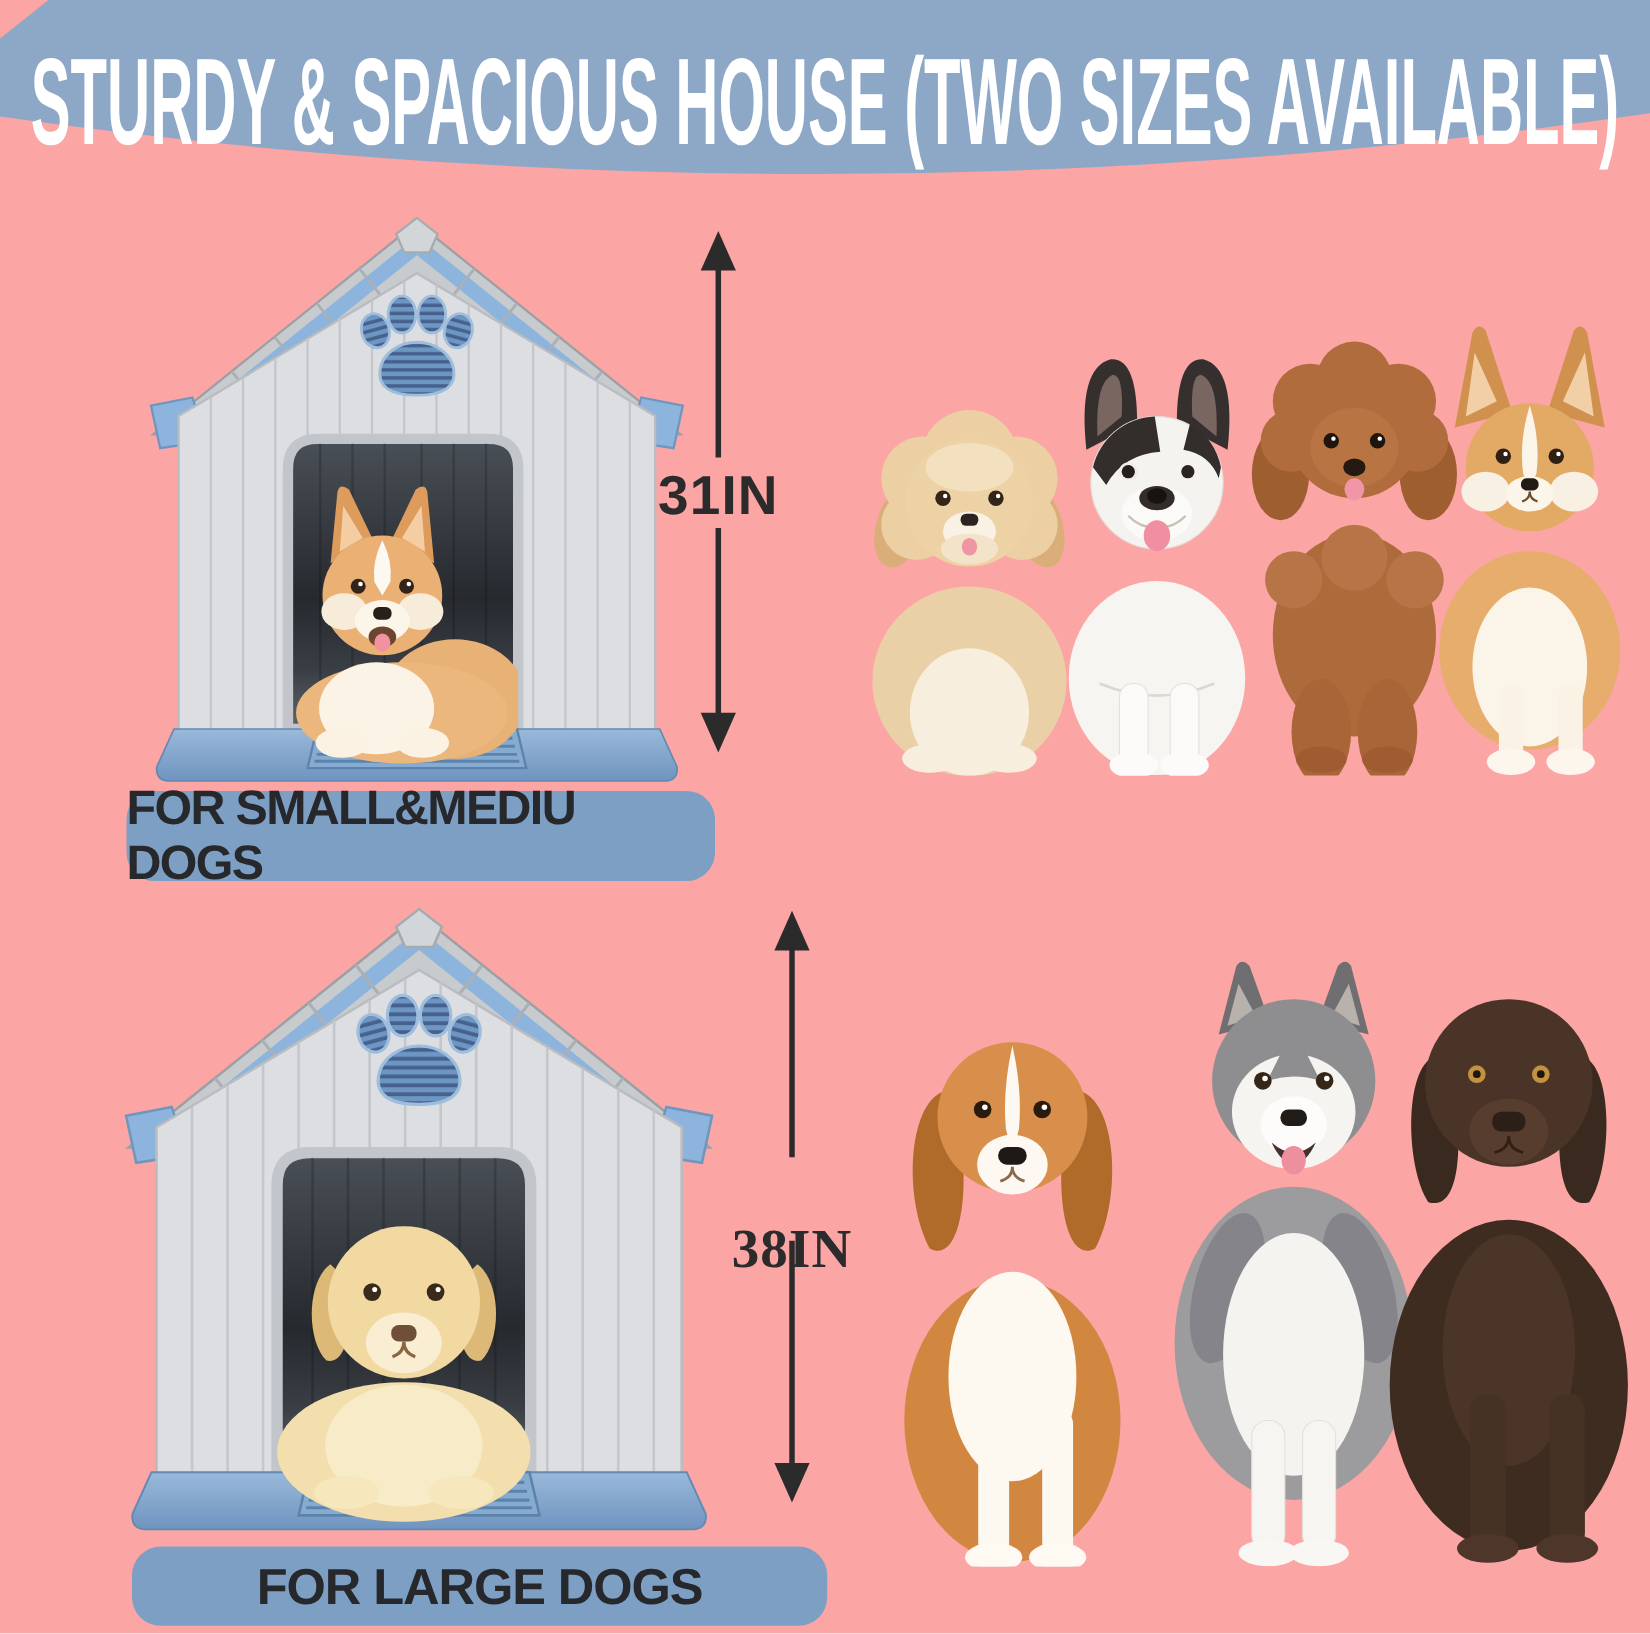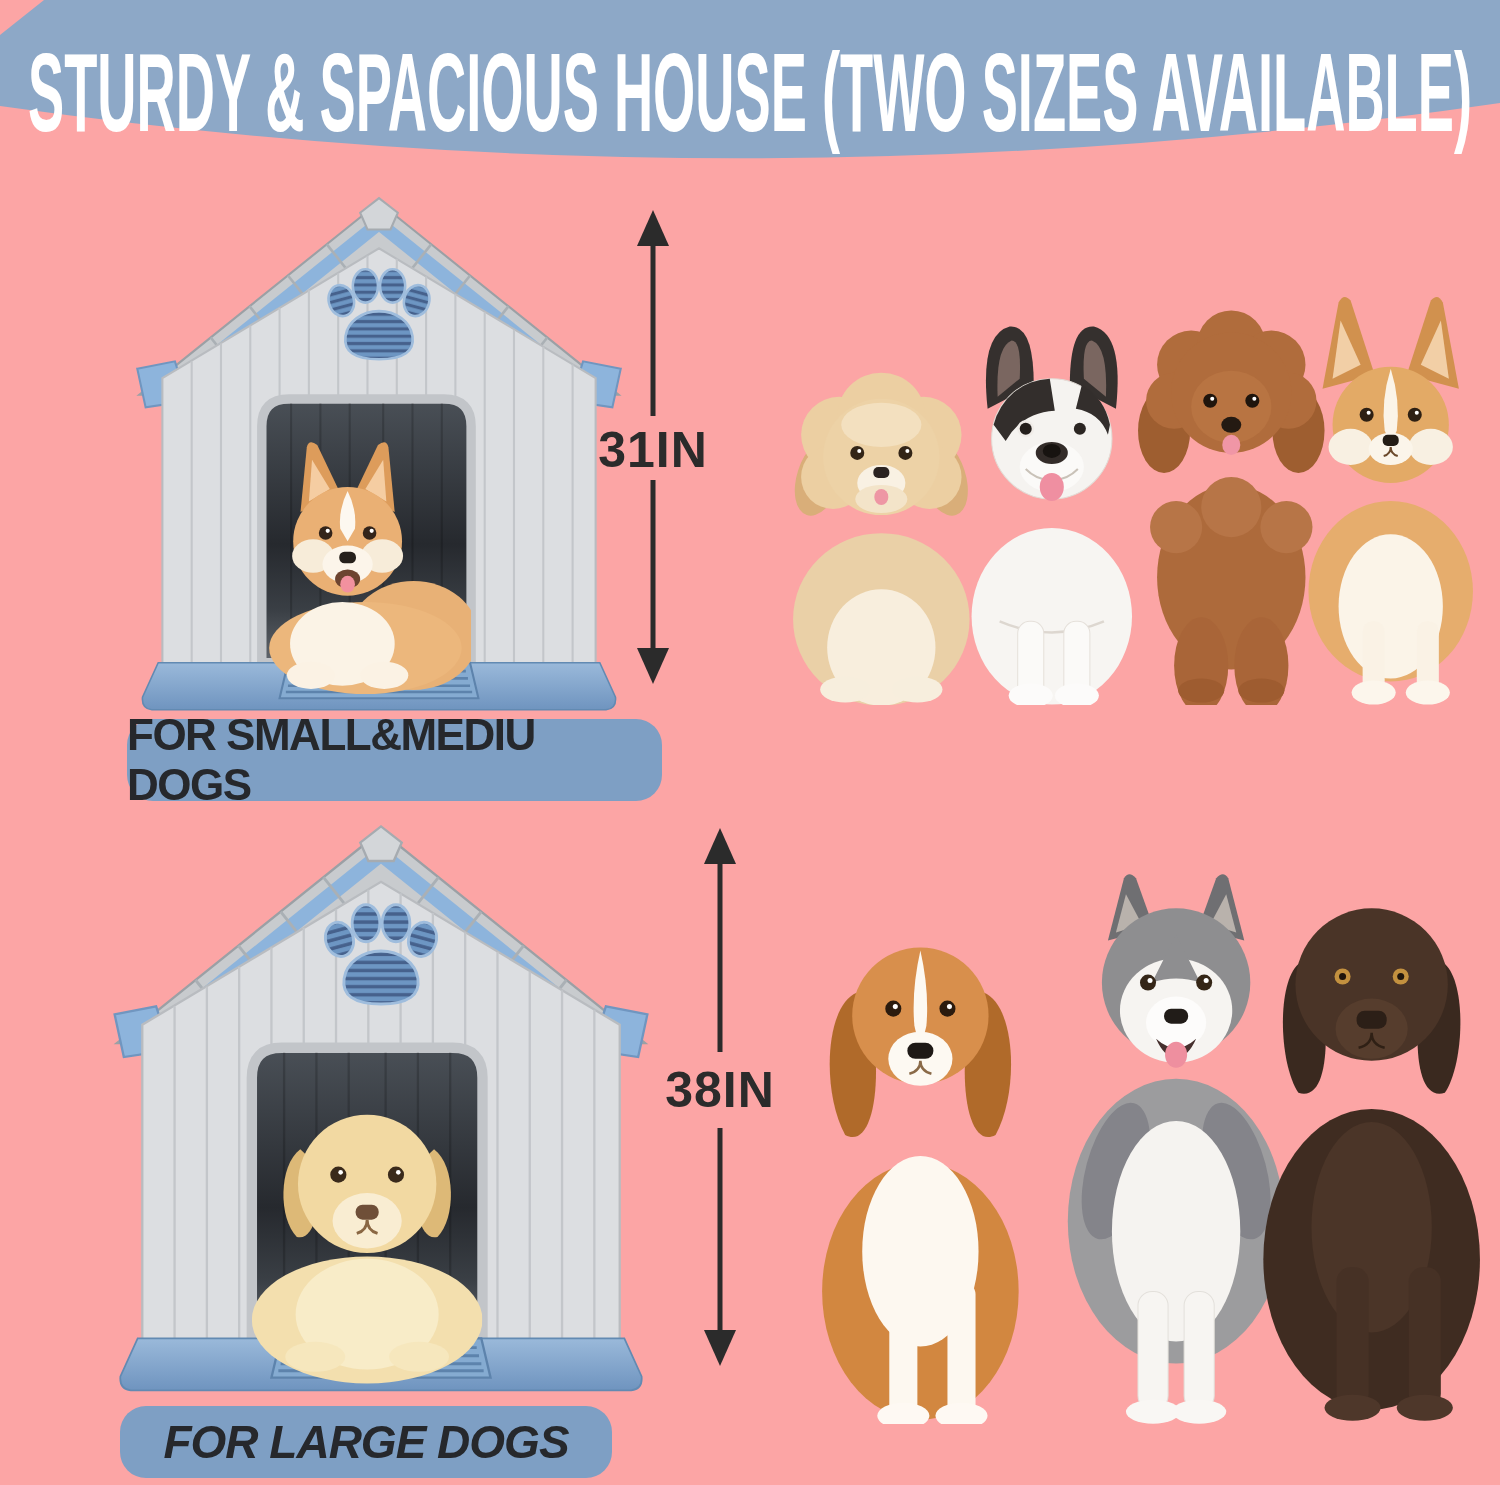--- a/index.html
+++ b/index.html
@@ -2,26 +2,26 @@
 <html><head>
 <meta charset="utf-8">
 <style>
   html,body{margin:0;padding:0;background:#ffffff;}
   #canvas{position:relative;width:1500px;height:1485px;background:#fca5a5;overflow:hidden;
           font-family:"Liberation Sans",sans-serif;}
   .abs{position:absolute;}
   .caption{position:absolute;background:#7e9fc4;border-radius:26px;display:flex;
            align-items:center;justify-content:center;color:#26282c;font-weight:bold;
            letter-spacing:-1px;}
-  #caption-small{left:115px;top:719px;width:535px;height:82px;font-size:44px;letter-spacing:-1.5px;margin-left:12px;}
-  #caption-large{left:120px;top:1406px;width:492px;height:72px;font-size:46px;font-style:italic;}
+  #caption-small{left:115px;top:719px;width:535px;height:82px;font-size:44px;letter-spacing:-1.5px;}
+  #caption-large{left:120px;top:1406px;width:632px;height:72px;font-size:46px;}
   .size-label{position:absolute;width:156px;height:56px;display:flex;align-items:center;
               justify-content:center;color:#2b2b2b;font-weight:bold;font-size:50px;letter-spacing:1px;}
   #size-small{left:575px;top:422px;}
-  #size-large{left:642px;top:1062px;}
+  #size-large{left:642px;top:1107px;font-family:Liberation Serif, serif;}
   svg{display:block;}
 </style>
 </head>
 <body>
 
 <div id="canvas">
 
   <svg class="abs" style="left:0;top:0" width="1500" height="215" viewBox="0 0 1500 215">
     <path d="M44,0 L1500,0 L1500,103 Q750,212 0,106 L0,35 Z" fill="#8da8c7"></path>
     <text x="750" y="131" text-anchor="middle" font-size="112" font-weight="bold" fill="#ffffff" textLength="1444" lengthAdjust="spacingAndGlyphs" font-family="Liberation Sans, sans-serif">STURDY &amp; SPACIOUS HOUSE (TWO SIZES AVAILABLE)</text>

